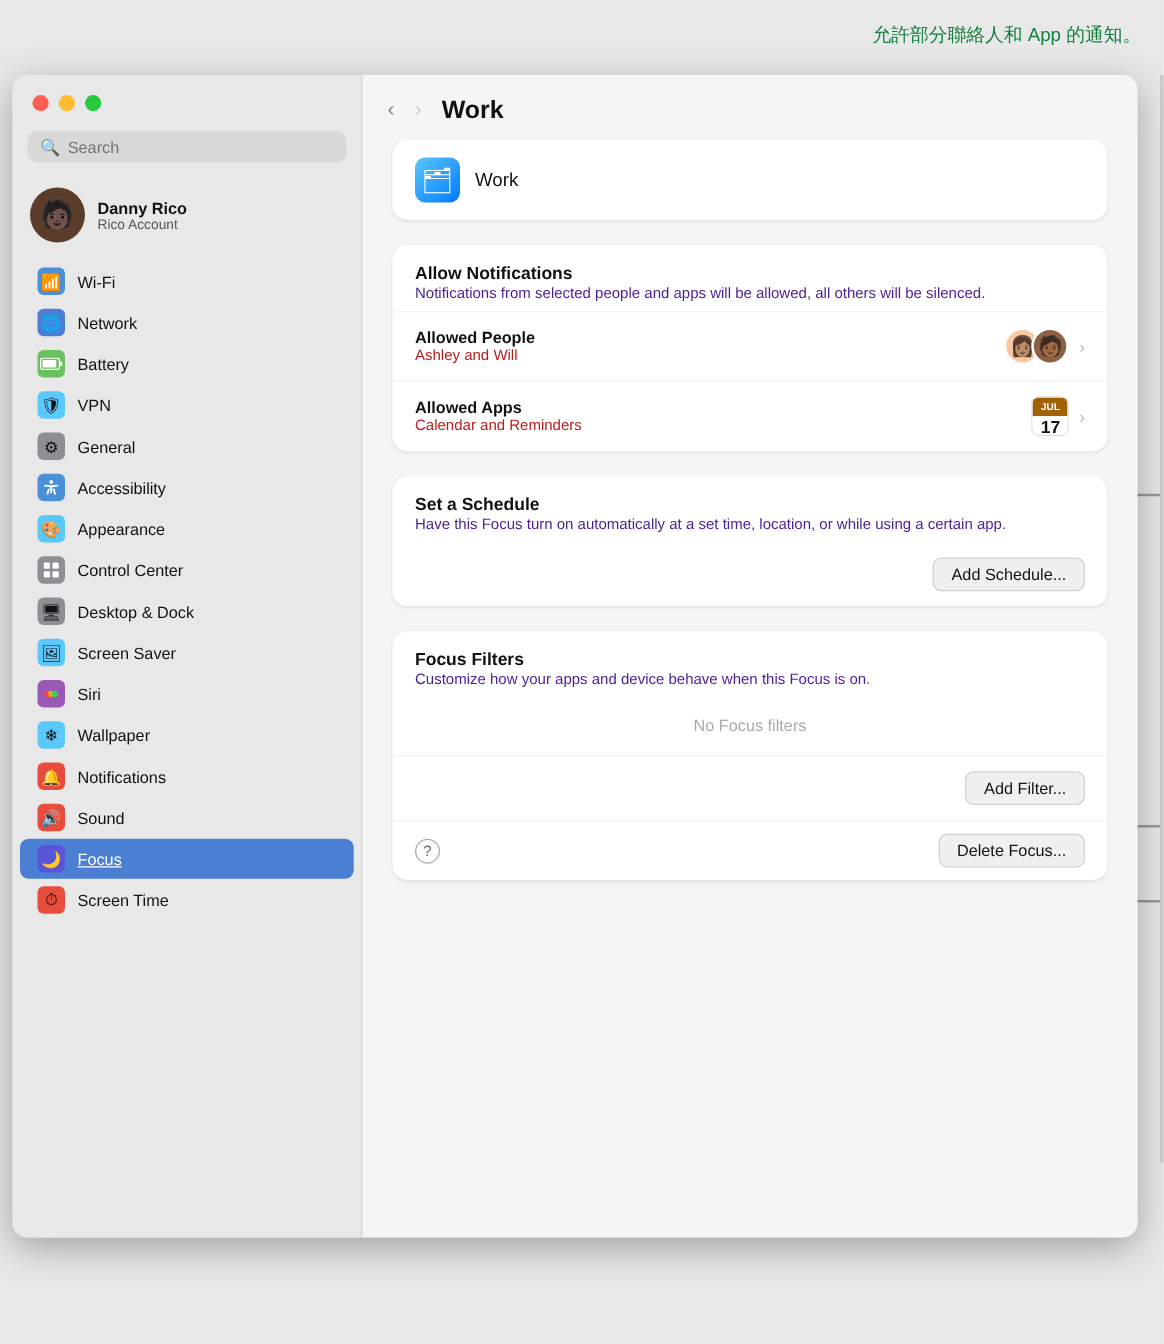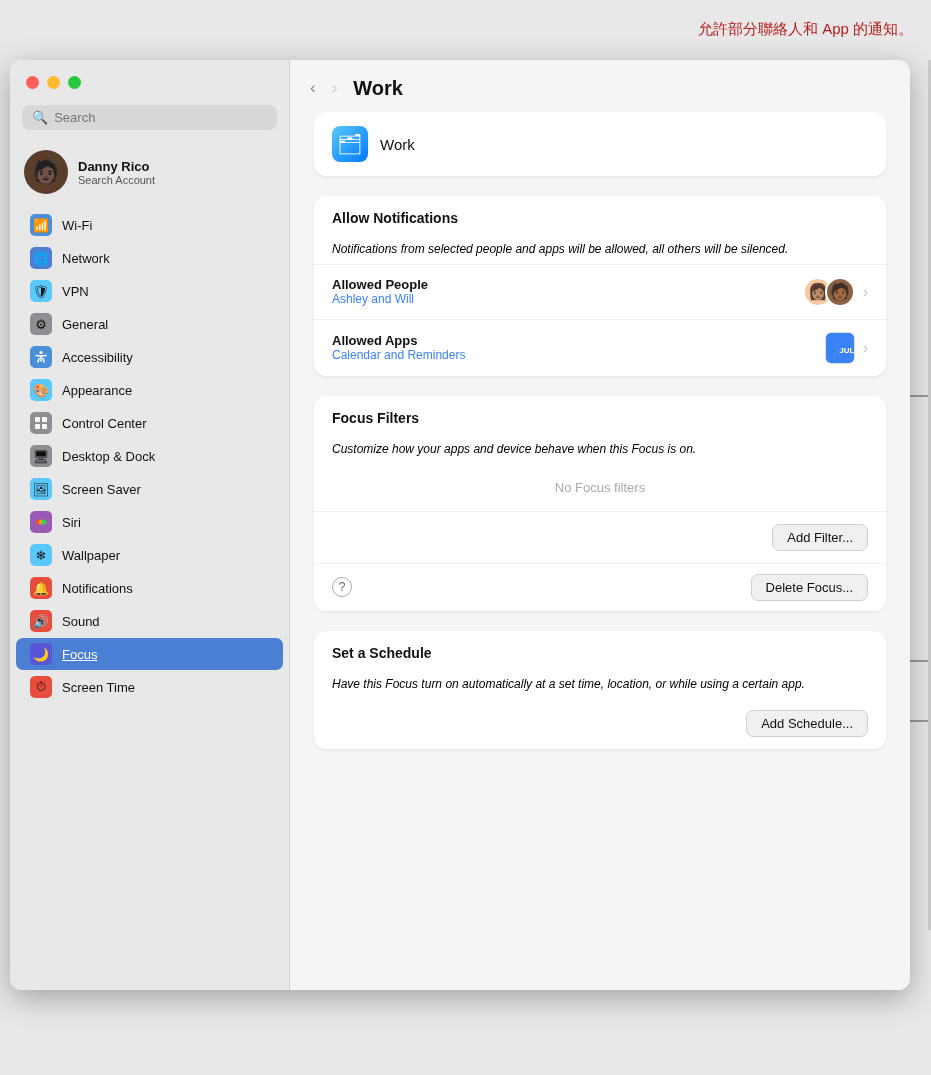--- a/index.html
+++ b/index.html
@@ -10,21 +10,21 @@
       min-height: 1075px;
       position: relative;
       overflow: hidden;
     }
 
     .tooltip-top {
       position: absolute;
       top: 18px;
       right: 18px;
       font-size: 15px;
-      color: #b91c1c;
+      color: #15803d;
       text-align: right;
       line-height: 1.5;
     }
 
     .window {
       position: absolute;
       top: 60px;
       left: 10px;
       width: 900px;
       height: 930px;
@@ -216,42 +216,41 @@
     .section-header {
       padding: 14px 18px 6px 18px;
     }
     .section-title {
       font-size: 14px;
       font-weight: 700;
       color: #111;
     }
     .section-desc {
       font-size: 12px;
-      color: #000000;
-      margin-top: 15px;
+      color: #4c1d95;
+      margin-top: 0;
       line-height: 1.4;
-      font-style: italic;
     }
 
     .row-item {
       display: flex;
       align-items: center;
       justify-content: space-between;
       padding: 12px 18px;
       border-top: 1px solid #f0f0f0;
       cursor: pointer;
     }
     .row-left .row-title {
       font-size: 13px;
       font-weight: 600;
       color: #111;
     }
     .row-left .row-sub {
       font-size: 12px;
-      color: #3b82f6;
+      color: #b91c1c;
     }
     .row-right {
       display: flex;
       align-items: center;
       gap: 8px;
     }
     .avatar-group {
       display: flex;
     }
     .avatar-small {
@@ -266,25 +265,25 @@
     .avatar-small:first-child { margin-left: 0; }
 
     .calendar-icon {
       width: 30px; height: 32px;
       border-radius: 6px;
       overflow: hidden;
       display: flex; flex-direction: column;
       border: 1px solid #e0e0e0;
     }
     .cal-top {
-      background: #3b82f6;
+      background: #a16207;
       color: white;
       font-size: 8px;
       text-align: center;
-      padding: 13px;
+      padding: 3px;
       font-weight: 600;
     }
     .cal-body {
       background: white;
       flex: 1;
       display: flex; align-items: center; justify-content: center;
       font-size: 14px;
       font-weight: 700;
       color: #111;
     }
@@ -374,33 +373,43 @@
       <div class="search-icon-wrap">🔍</div>
       <input class="search-input" type="text" placeholder="Search" style="">
     </div>
 
     <div class="user-profile">
       <div class="avatar">
         <span>🧑🏿</span>
       </div>
       <div class="user-info">
         <div class="user-name">Danny Rico</div>
-        <div class="user-sub">Search Account</div>
+        <div class="user-sub">Rico Account</div>
       </div>
     </div>
 
     <div class="sidebar-scroll">
 
     <div class="sidebar-item">
           <div class="item-icon" style="background: rgb(74, 144, 217); font-size: 13px;">📶</div>
           <span class="item-label">Wi-Fi</span>
         </div>
         <div class="sidebar-item">
           <div class="item-icon" style="background: rgb(74, 127, 212); font-size: 13px;">🌐</div>
           <span class="item-label">Network</span>
+        </div>
+        <div class="sidebar-item">
+          <div class="item-icon" style="background: rgb(106, 191, 94);">
+            <svg width="18" height="10" viewBox="0 0 18 10" fill="none">
+              <rect x="0.5" y="0.5" width="15" height="9" rx="2" stroke="white" stroke-width="1"></rect>
+              <rect x="16" y="3" width="2" height="4" rx="1" fill="white"></rect>
+              <rect x="2" y="2" width="11" height="6" rx="1" fill="white"></rect>
+            </svg>
+          </div>
+          <span class="item-label">Battery</span>
         </div>
         <div class="sidebar-item">
           <div class="item-icon" style="background: rgb(90, 200, 250); font-size: 13px;">🛡</div>
           <span class="item-label">VPN</span>
         </div>
         <div class="sidebar-item">
           <div class="item-icon" style="background: rgb(142, 142, 147); font-size: 13px;">⚙</div>
           <span class="item-label">General</span>
         </div>
         <div class="sidebar-item">
@@ -512,39 +521,39 @@
               <div class="cal-top">JUL</div>
               <div class="cal-body">17</div>
             </div>
             <span class="chevron">›</span>
           </div>
         </div>
       </div>
 
       <div class="section-block">
         <div class="section-header">
+          <div class="section-title">Set a Schedule</div>
+          <div class="section-desc">Have this Focus turn on automatically at a set time, location, or while using a certain app.</div>
+        </div>
+        <div class="section-footer">
+          <button class="btn-secondary">Add Schedule...</button>
+        </div>
+      </div>
+
+      <div class="section-block">
+        <div class="section-header">
           <div class="section-title">Focus Filters</div>
           <div class="section-desc">Customize how your apps and device behave when this Focus is on.</div>
         </div>
         <div class="no-filters-label">No Focus filters</div>
         <div style="border-top: 1px solid #f0f0f0;"></div>
         <div class="section-footer">
           <button class="btn-secondary">Add Filter...</button>
         </div>
         <div class="bottom-row">
           <button class="help-btn">?</button>
           <button class="btn-danger">Delete Focus...</button>
         </div>
       </div>
 
-      <div class="section-block">
-        <div class="section-header">
-          <div class="section-title">Set a Schedule</div>
-          <div class="section-desc">Have this Focus turn on automatically at a set time, location, or while using a certain app.</div>
-        </div>
-        <div class="section-footer">
-          <button class="btn-secondary">Add Schedule...</button>
-        </div>
-      </div>
-
     </div>
   </div>
 </div>
 
 </body></html>

